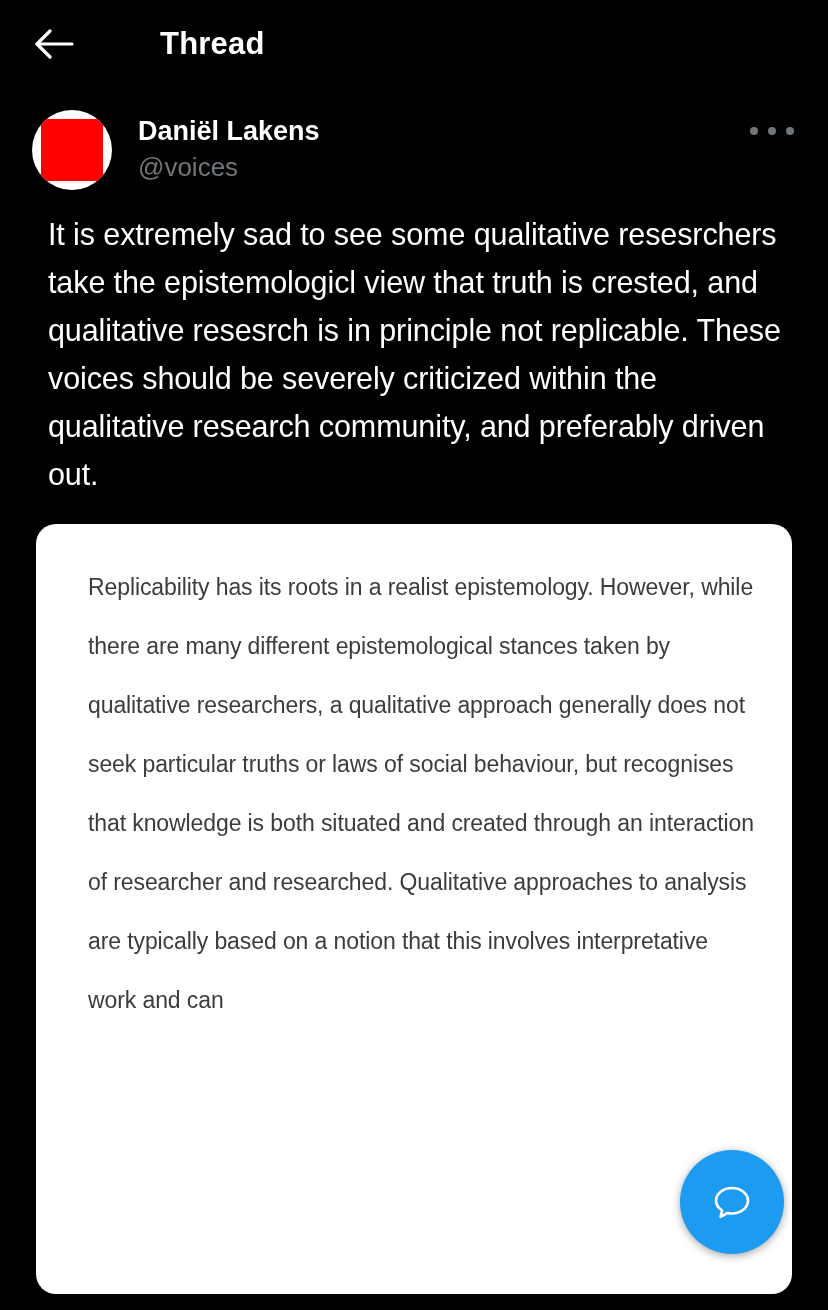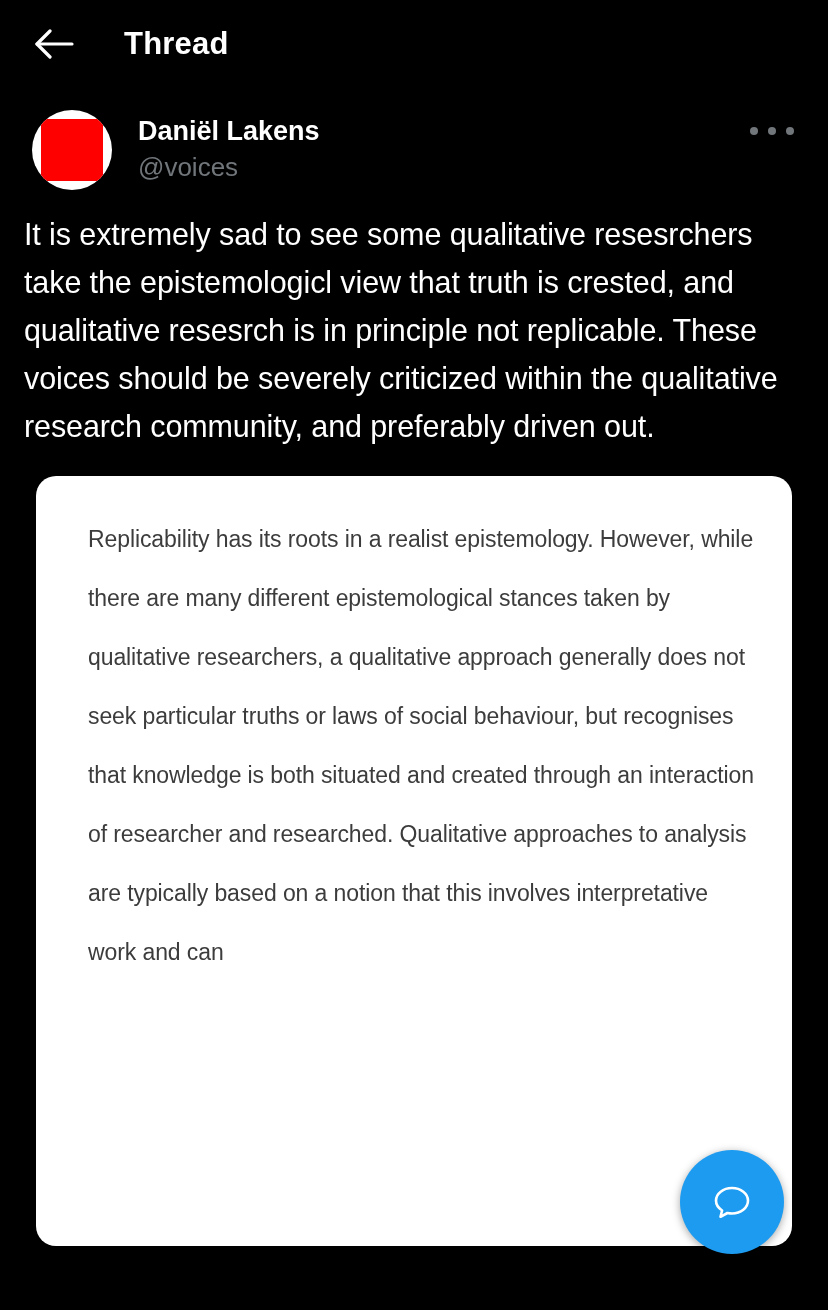--- a/index.html
+++ b/index.html
@@ -16,20 +16,21 @@
     position: relative;
   }
 
   
   .header {
     height: 88px;
     display: flex;
     align-items: center;
     padding: 0 0 0 28px;
     box-sizing: border-box;
+    gap: 36px;
   }
   .back-btn {
     width: 54px;
     height: 54px;
     display: flex;
     align-items: center;
     justify-content: center;
     cursor: pointer;
     flex: none;
   }
@@ -100,21 +101,21 @@
   .more-btn span {
     width: 8px;
     height: 8px;
     border-radius: 50%;
     background: #71767b;
     display: block;
   }
 
   
   .tweet-text {
-    padding: 20px 32px 0 24px;
+    padding: 20px 32px 0 48px;
     font-size: 30.5px;
     line-height: 48px;
     color: #ffffff;
     letter-spacing: -0.1px;
     box-sizing: border-box;
   }
 
   
   .media-card {
     margin: 26px 36px 0 36px;

